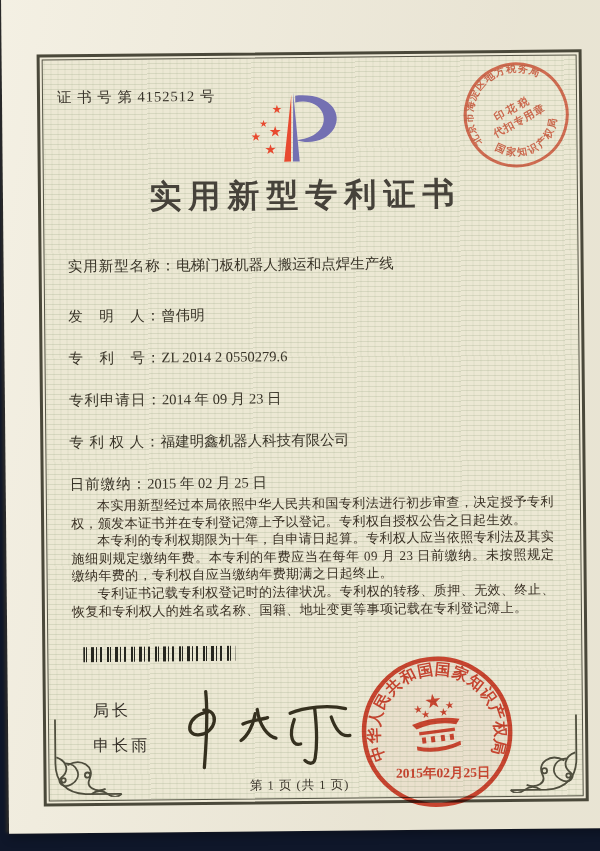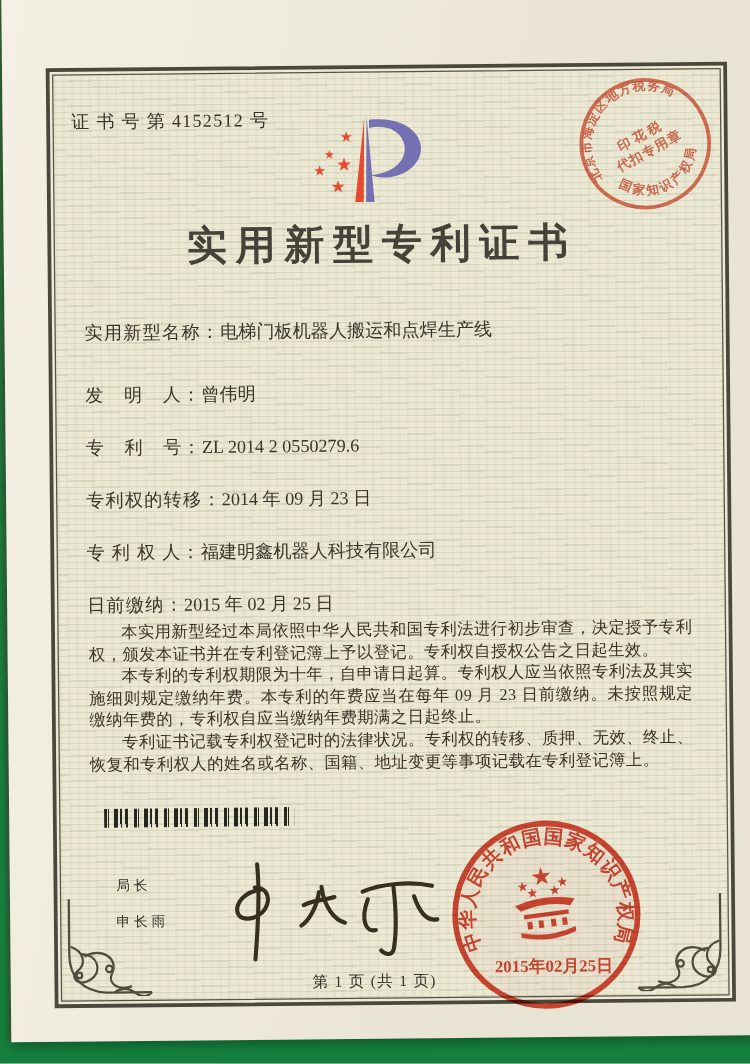--- a/index.html
+++ b/index.html
@@ -1,17 +1,17 @@
 <!DOCTYPE html>
 <html lang="zh"><head>
 <meta charset="utf-8">
 <style>
   html,body{margin:0;padding:0;}
   body{width:600px;height:851px;background:#ffffff;font-family:"Liberation Serif","DejaVu Serif",serif;}
-  .stage{position:relative;width:600px;height:851px;background:#15803d;overflow:hidden;}
+  .stage{position:relative;width:600px;height:851px;background:#0f172a;overflow:hidden;}
 
   .paper{
     position:absolute;left:5px;top:-14px;width:600px;height:845px;
     background:
       linear-gradient(100deg, rgba(255,255,255,.25), rgba(0,0,0,.03) 70%),
       #f0ebda;
     transform:rotate(-0.55deg);
     box-shadow:-4px 0 3px -1px rgba(70,62,45,.55), 0 5px 8px rgba(0,0,0,.25);
   }
 
@@ -51,21 +51,21 @@
   .barcode{
     position:absolute;left:35px;top:587px;width:152px;height:15px;
     background-image:repeating-linear-gradient(90deg,
       #26261f 0 2px, transparent 2px 3px,
       #26261f 3px 4px, transparent 4px 8px,
       #26261f 8px 11px, transparent 11px 13px,
       #26261f 13px 14px, transparent 14px 17px,
       #26261f 17px 19px, transparent 19px 24px);
   }
 
-  .officer{position:absolute;left:44px;top:641px;font-size:11px;color:#37322a;letter-spacing:3px;}
+  .officer{position:absolute;left:44px;top:641px;font-size:16px;color:#37322a;letter-spacing:3px;}
   .officer div{margin-bottom:14px;}
 
   .signature{position:absolute;left:120px;top:623px;width:190px;height:90px;}
 
   .seal{position:absolute;left:308px;top:595px;width:160px;height:160px;opacity:.92;mix-blend-mode:multiply;}
   .seal text{fill:#d63c28;font-weight:bold;}
 
   .page-footer{position:absolute;left:150px;top:719px;width:200px;text-align:center;font-size:12.5px;color:#3a352b;letter-spacing:1px;}
 
   .flourish{position:absolute;bottom:3px;width:72px;height:80px;}
@@ -110,21 +110,21 @@
             </text>
           </g>
         </svg>
 
         <h1 class="title">实用新型专利证书</h1>
 
         <div class="fields">
           <div class="field-row fr0"><span class="flabel">实用新型名称：</span><span class="fvalue">电梯门板机器人搬运和点焊生产线</span></div>
           <div class="field-row fr1"><span class="flabel">发　明　人：</span><span class="fvalue">曾伟明</span></div>
           <div class="field-row fr2"><span class="flabel">专　利　号：</span><span class="fvalue">ZL 2014 2 0550279.6</span></div>
-          <div class="field-row fr3"><span class="flabel">专利权的转移：</span><span class="fvalue">2014 年 09 月 23 日</span></div>
+          <div class="field-row fr3"><span class="flabel">专利申请日：</span><span class="fvalue">2014 年 09 月 23 日</span></div>
           <div class="field-row fr4"><span class="flabel">专 利 权 人：</span><span class="fvalue">福建明鑫机器人科技有限公司</span></div>
           <div class="field-row fr5"><span class="flabel">日前缴纳：</span><span class="fvalue">2015 年 02 月 25 日</span></div>
         </div>
 
         <div class="body-text">
           <p>本实用新型经过本局依照中华人民共和国专利法进行初步审查，决定授予专利权，颁发本证书并在专利登记簿上予以登记。专利权自授权公告之日起生效。</p>
           <p>本专利的专利权期限为十年，自申请日起算。专利权人应当依照专利法及其实施细则规定缴纳年费。本专利的年费应当在每年 09 月 23 日前缴纳。未按照规定缴纳年费的，专利权自应当缴纳年费期满之日起终止。</p>
           <p>专利证书记载专利权登记时的法律状况。专利权的转移、质押、无效、终止、恢复和专利权人的姓名或名称、国籍、地址变更等事项记载在专利登记簿上。</p>
         </div>
 

